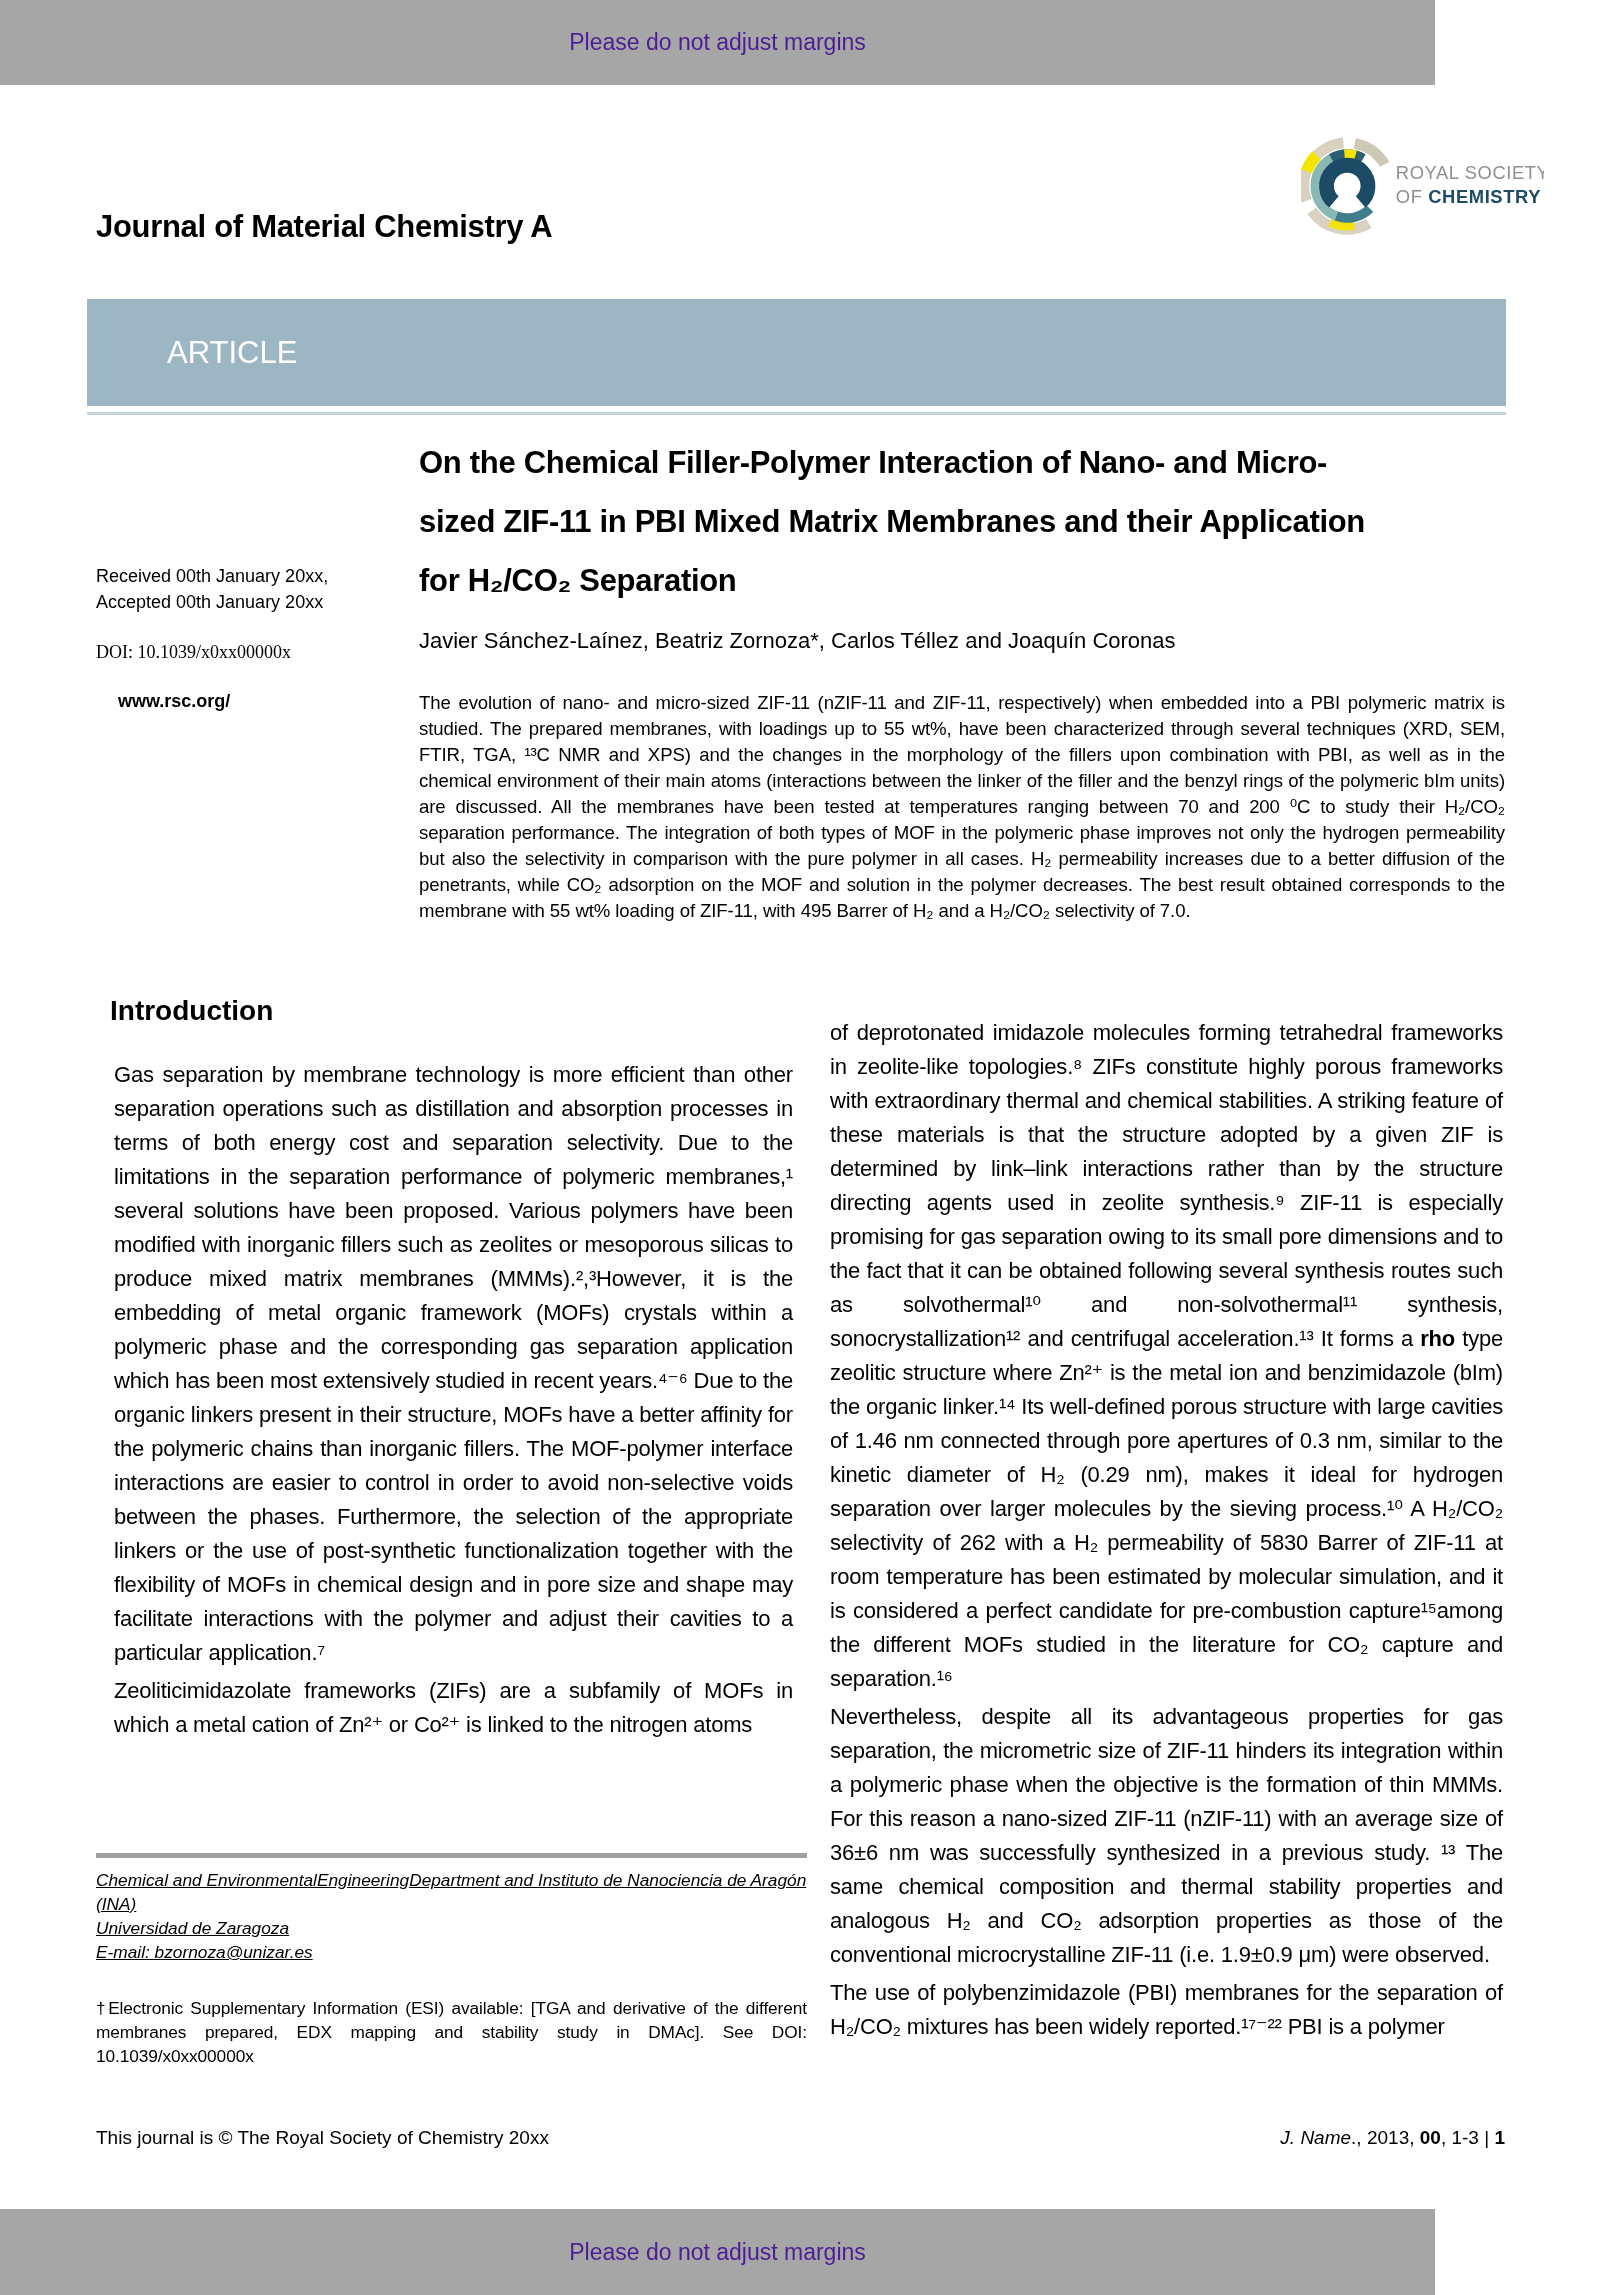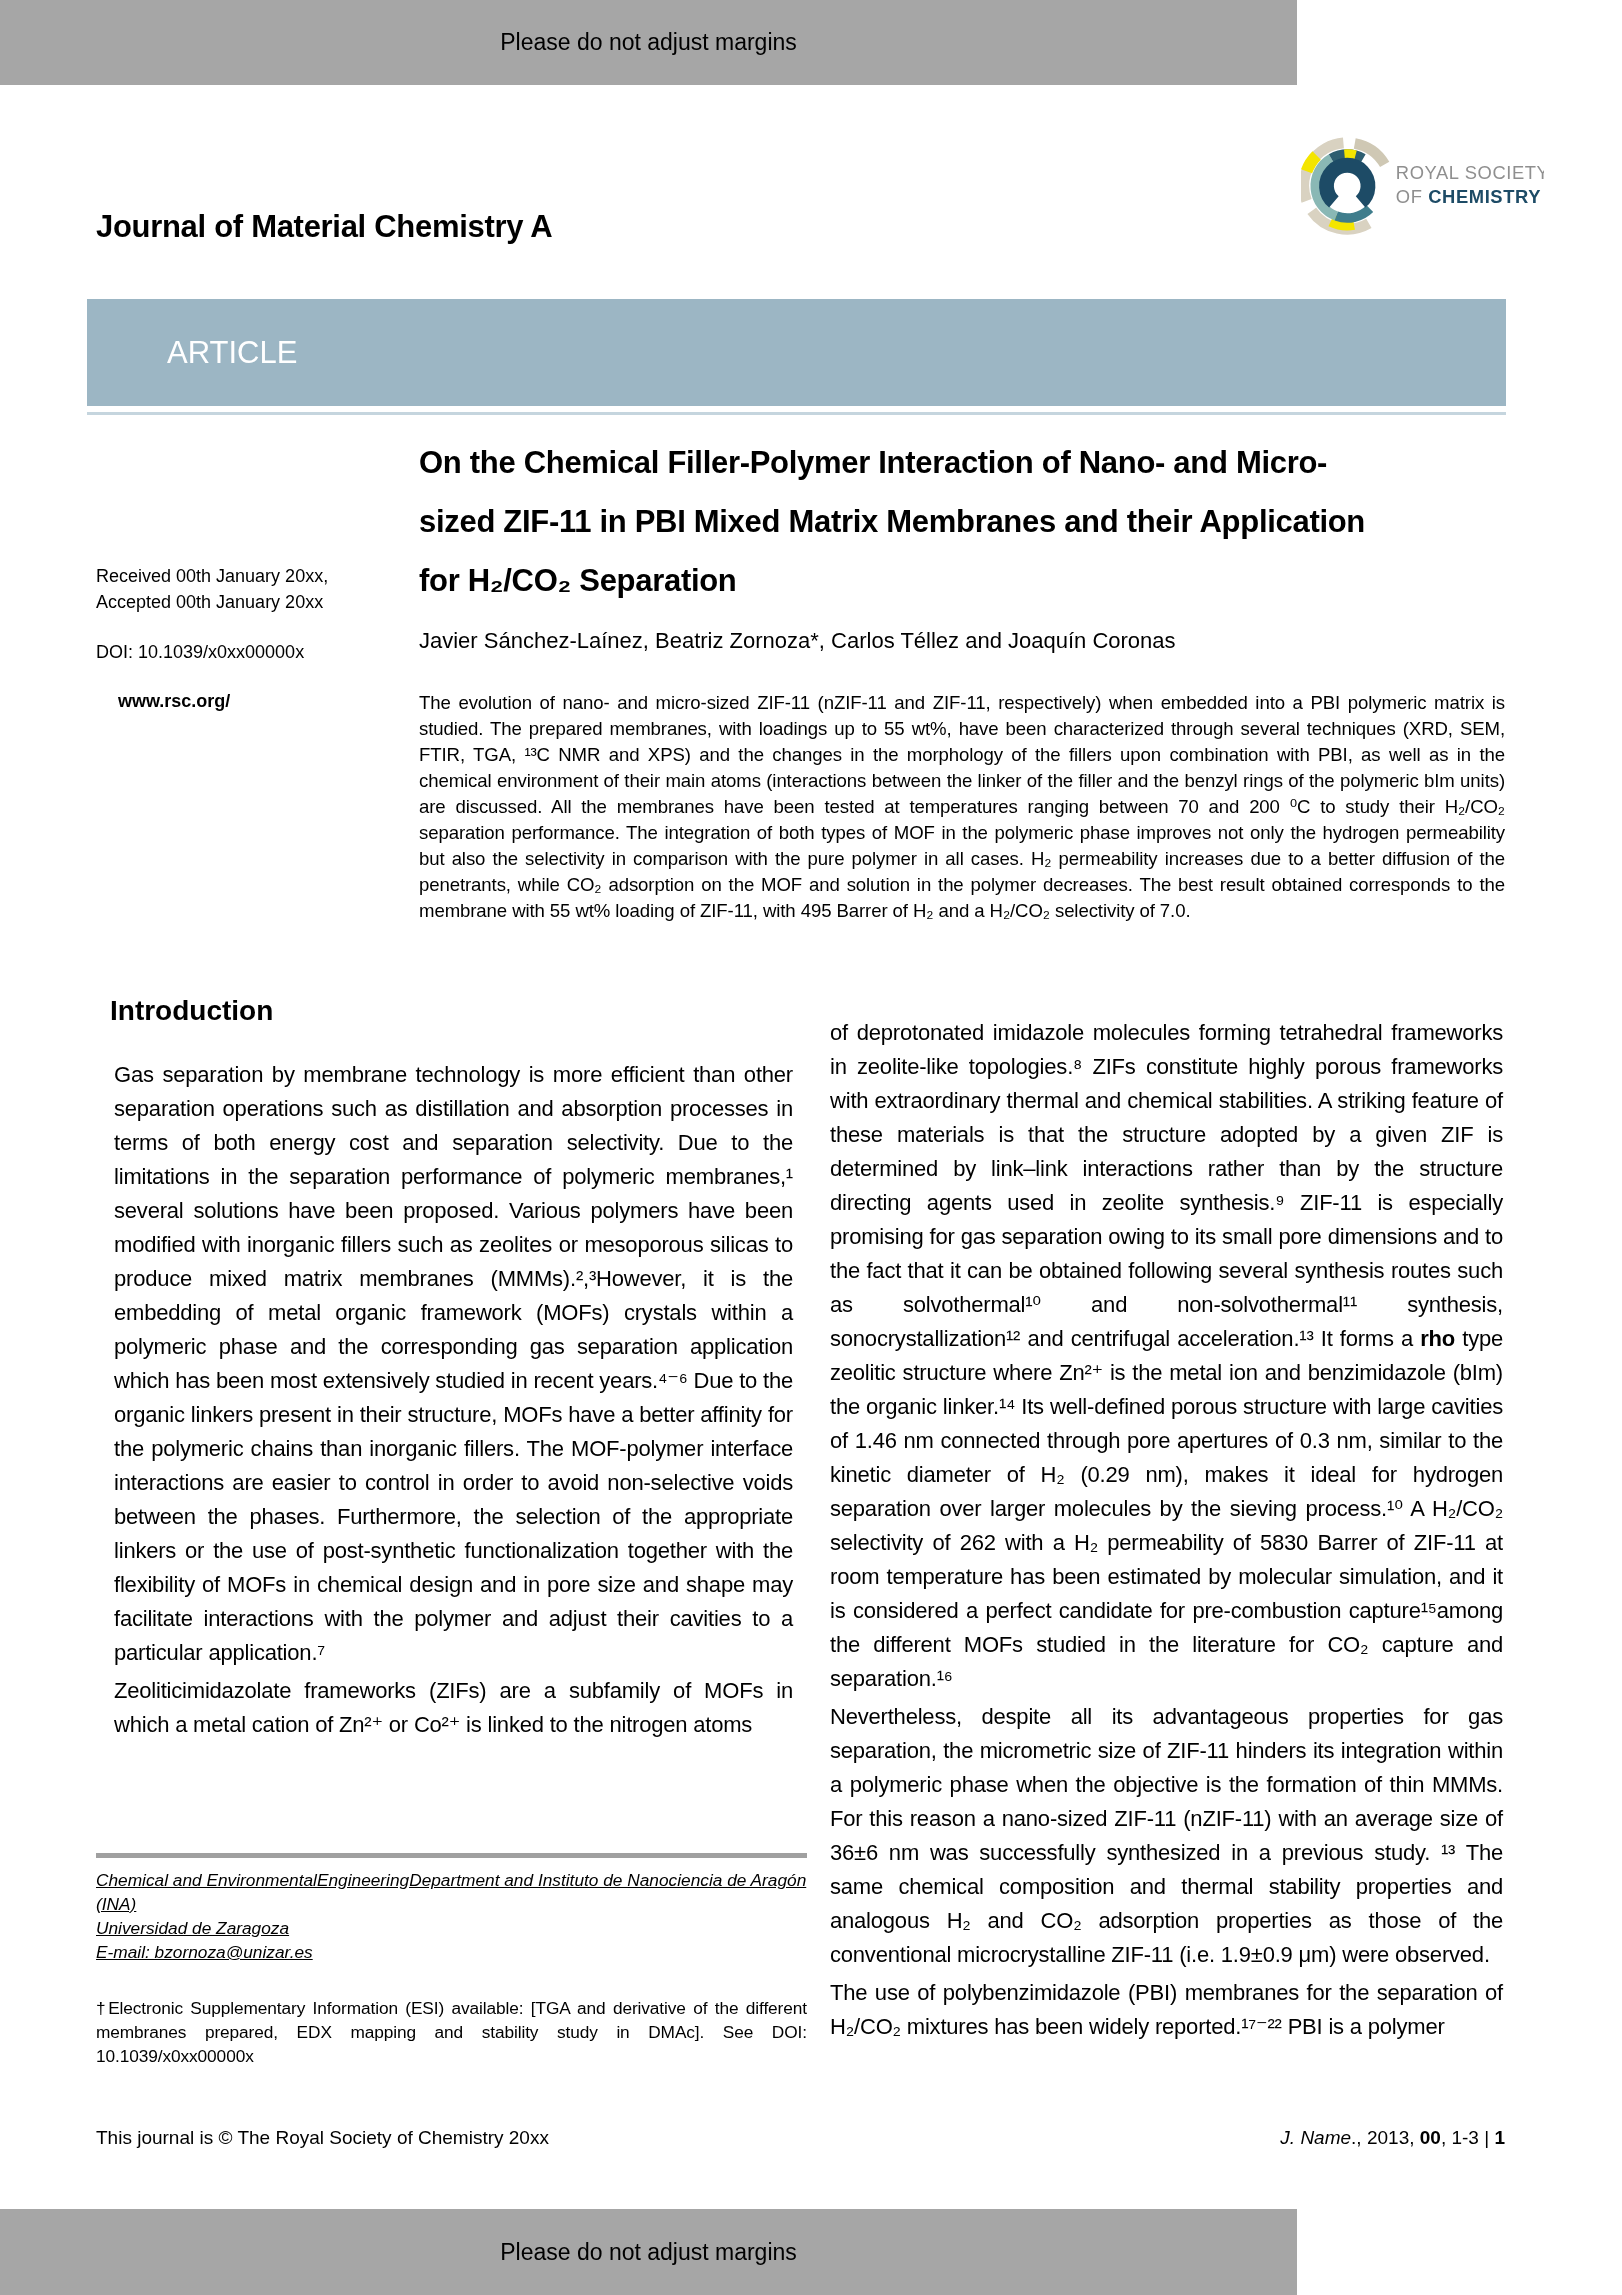--- a/index.html
+++ b/index.html
@@ -1,28 +1,28 @@
 <!DOCTYPE html>
 <html style="font-size:10.5px"><head>
 <meta charset="utf-8">
 <style>
   html,body{margin:0;padding:0;background:#e8e8e8;}
   .page{position:relative;width:1623px;height:2295px;background:#ffffff;margin:0 auto;
         font-family:"Liberation Sans","DejaVu Sans",sans-serif;color:#000;overflow:hidden;}
-  .margin-banner{position:absolute;left:0;width:1297px;background:#a6a6a6;color:#000000;
+  .margin-banner{position:absolute;left:0;width:1435px;background:#a6a6a6;color:#4c1d95;
         display:flex;align-items:center;justify-content:center;font-size:23px;}
   .margin-banner.top{top:0;height:85px;}
   .margin-banner.bottom{top:2209px;height:86px;}
   .journal-title{position:absolute;left:96px;top:209px;font-size:31px;font-weight:bold;letter-spacing:-0.3px;}
   .logo{position:absolute;left:1301px;top:102px;width:243px;height:171px;}
   .article-banner{position:absolute;left:87px;top:299px;width:1419px;height:107px;background:#9cb6c4;
         color:#ffffff;font-size:31px;display:flex;align-items:center;padding-left:80px;box-sizing:border-box;}
   .article-underline{position:absolute;left:87px;top:412px;width:1419px;height:2.6px;background:#c5d5de;}
   .sidebar{position:absolute;left:96px;top:563px;width:314px;font-size:18px;line-height:26px;}
-  .sidebar .doi{margin-top:23.6px;}
+  .sidebar .doi{margin-top:23.6px;font-family:Liberation Serif, serif;}
   .sidebar .web{margin-top:23.6px;font-weight:bold;margin-left:22px;}
   .article-title{position:absolute;left:419px;top:433px;width:1106px;font-size:31px;font-weight:bold;
         line-height:59px;white-space:pre-line;letter-spacing:-0.3px;}
   .authors{position:absolute;left:419px;top:628px;width:1099px;font-size:22px;}
   .abstract{position:absolute;left:419px;top:690px;width:1086px;font-size:18.6px;line-height:26px;
         text-align:justify;letter-spacing:-0.1px;}
   .intro-heading{position:absolute;left:110px;top:995px;font-size:28px;font-weight:bold;}
   .col{position:absolute;font-size:22px;line-height:34px;text-align:justify;letter-spacing:-0.2px;}
   .col p{margin:4px;}
   .col.left{left:110px;top:1054px;width:687px;}

